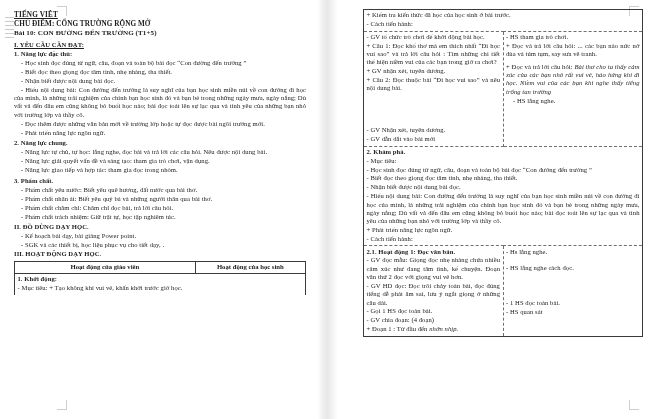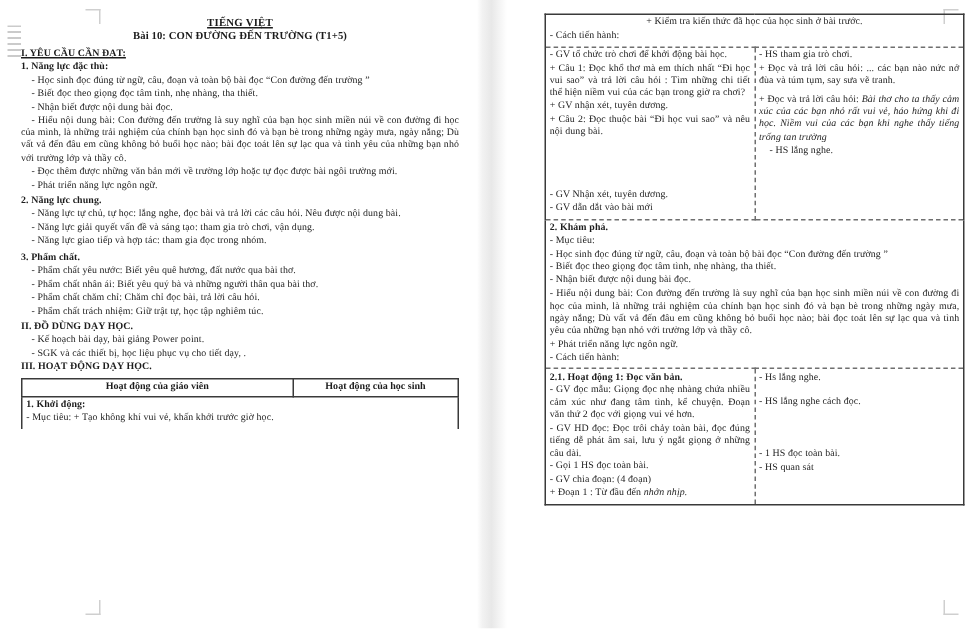--- a/index.html
+++ b/index.html
@@ -64,21 +64,21 @@
   .content-left  { left: 14px; width: 292px; padding-top: 11px; }
   .content-right { left: 25px; width: 280px; padding-top: 9px; }
 
   p {
     margin: 0 0 0.6px 0;
     font-size: 6.6px;
     line-height: 8.35px;
     text-align: justify;
     letter-spacing: 0.01em;
   }
-  .ctr  { text-align: center; }
+  .ctr  { text-align: left; }
   .b    { font-weight: bold; }
   .u    { text-decoration: underline; }
   .it   { font-style: italic; }
   .ind  { text-indent: 7px; }
   .sp   { height: 3.2px; }
   .sp-s { height: 1.8px; }
 
   .title-main   { font-size: 7.2px; font-weight: bold; text-decoration: underline; letter-spacing:.02em;}
   .title-sub    { font-size: 7.2px; font-weight: bold; letter-spacing:.01em;}
   .title-lesson { font-size: 7.1px; font-weight: bold; letter-spacing:.01em;}
@@ -120,20 +120,21 @@
 <div class="spread">
 
   <div class="page page-left">
     <div class="crop tl"></div>
     <div class="crop bl"></div>
     <div class="dotmark"></div>
 
     <div class="content content-left">
 
       <p class="ctr title-main">TIẾNG VIỆT</p>
+      <p class="ctr title-sub">CHỦ ĐIỂM: CỔNG TRƯỜNG RỘNG MỞ</p>
       <p class="ctr title-lesson">Bài 10:  CON ĐƯỜNG ĐẾN TRƯỜNG (T1+5)</p>
 
       <div class="sp"></div>
 
       <p class="b u">I. YÊU CẦU CẦN ĐẠT:</p>
       <p class="b">1. Năng lực đặc thù:</p>
       <p class="ind">- Học sinh đọc đúng từ ngữ, câu, đoạn và toàn bộ bài đọc “Con đường đến trường ”</p>
       <p class="ind">- Biết đọc theo giọng đọc tâm tình, nhẹ nhàng, tha thiết.</p>
       <p class="ind">- Nhận biết được nội dung bài đọc.</p>
       <p class="ind">- Hiểu nội dung bài: Con đường đến trường là suy nghĩ của bạn học sinh miền núi về con đường đi học của mình, là những trải nghiệm của chính bạn học sinh đó và bạn bè trong những ngày mưa, ngày nắng; Dù vất vả đến đâu em cũng không bỏ buổi học nào; bài đọc toát lên sự lạc qua và tình yêu của những bạn nhỏ với trường lớp và thầy cô.</p>

